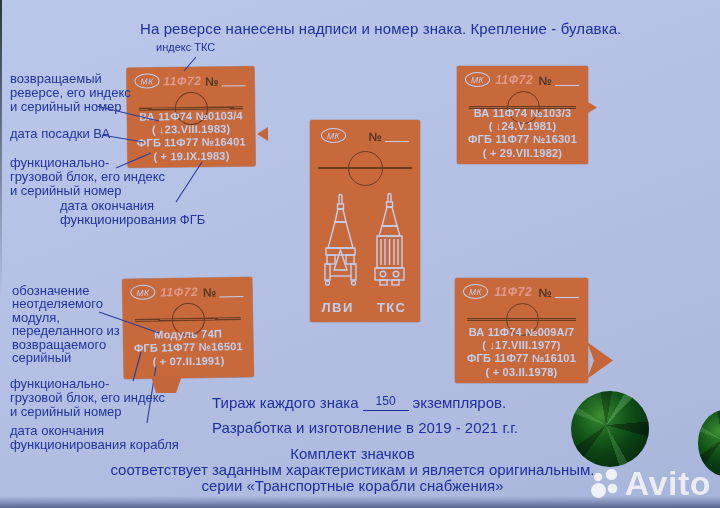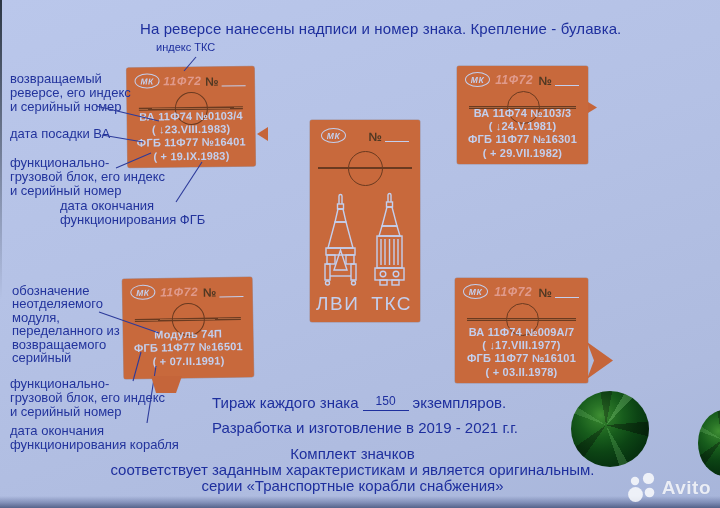--- a/index.html
+++ b/index.html
@@ -15,38 +15,38 @@
   .title{position:absolute;left:140px;top:20px;font-size:15px;color:#1e2f9e;letter-spacing:.1px;}
   .index-label{position:absolute;left:156px;top:41px;font-size:11px;color:#1e2f9e;}
 
   .overlay{position:absolute;inset:0;z-index:6;pointer-events:none;}
 
   
   .badge{position:absolute;background:#c8693c;border-radius:2px;z-index:2;
          box-shadow:0 0 0 .5px rgba(140,70,35,.4);}
   .b-head{display:flex;align-items:flex-start;justify-content:space-between;padding:6px 9px 0 8px;}
   .mk{min-width:23px;height:13px;border:1.4px solid #c3cfee;border-radius:50%;
-      color:#c3cfee;font-size:8.5px;font-weight:bold;font-style:italic;
+      color:#c3cfee;font-size:8.5px;font-weight:normal;font-style:italic;
       display:flex;align-items:center;justify-content:center;letter-spacing:.5px;}
   .b-index{color:#e09a8c;font-weight:bold;font-style:italic;font-size:12px;letter-spacing:.6px;margin-top:1px;}
   .b-no{display:flex;align-items:flex-end;margin-top:4px;}
   .no-sign{color:#503823;font-weight:bold;font-style:normal;font-size:12px;line-height:10px;}
   .no-line{display:inline-block;width:24px;height:8px;border-bottom:1.8px solid #c3cfee;margin-left:3px;}
   .emblem{position:absolute;left:0;right:0;top:24px;height:38px;}
   .em-bar{position:absolute;left:12px;right:12px;top:16px;height:3px;
       background:linear-gradient(to bottom,#6a3a20 34%,#a8633c 34% 66%,#6a3a20 66%);}
   .em-circle{position:absolute;left:50%;top:1px;width:31px;height:31px;margin-left:-16px;
       border:1.5px solid #6a3a20;border-radius:50%;}
   .b-lines{position:absolute;left:0;right:0;bottom:4px;text-align:center;color:#c3cfee;
       font-weight:bold;font-size:11px;line-height:13.3px;letter-spacing:.2px;white-space:nowrap;}
   .badge.c .emblem{top:30px;}
   .badge.c .em-circle{width:33px;height:33px;margin-left:-17px;}
   .ships{position:absolute;left:2px;top:72px;}
   .ship-labels{position:absolute;left:0;right:2px;bottom:7px;display:flex;justify-content:space-around;
-      color:#c3cfee;font-weight:normal;font-size:19px;letter-spacing:1.5px;}
+      color:#c3cfee;font-weight:bold;font-size:13px;letter-spacing:1.5px;}
 
   
   .ann{position:absolute;font-size:13px;line-height:14px;color:#22339c;z-index:4;}
   .ann.tight{line-height:13.4px;}
 
   
   .tirazh{position:absolute;left:212px;top:394px;font-size:15px;color:#1e2f9e;display:flex;align-items:center;}
   .tirazh .val{display:inline-block;font-size:12px;padding:0 13px 2px;margin:0 4px;
       border-bottom:1.6px solid #1e2f9e;}
   .develop{position:absolute;left:212px;top:419px;font-size:15px;color:#1e2f9e;}
@@ -57,21 +57,21 @@
   .gem{position:absolute;border-radius:50%;z-index:5;
       background:radial-gradient(circle at 38% 32%,#3f8f33 0%,#2a7527 14%,#175c1c 32%,#0c4414 52%,#073310 72%,#052708 100%);}
   .gem::after{content:"";position:absolute;inset:0;border-radius:50%;
       background:conic-gradient(from 30deg at 45% 45%,rgba(180,255,170,.22) 0 14deg,transparent 14deg 55deg,
         rgba(0,0,0,.35) 55deg 75deg,transparent 75deg 120deg,rgba(160,255,150,.18) 120deg 132deg,
         transparent 132deg 185deg,rgba(0,0,0,.3) 185deg 205deg,transparent 205deg 260deg,
         rgba(180,255,170,.15) 260deg 272deg,transparent 272deg 320deg,rgba(0,0,0,.28) 320deg 340deg,transparent 340deg);}
   .gem.main{left:571px;top:391px;width:78px;height:76px;}
   .gem.partial{left:698px;top:410px;width:54px;height:66px;}
   .wm{position:absolute;right:9px;bottom:5px;display:flex;align-items:center;gap:4px;z-index:10;}
-  .wm-text{font-size:19px;font-weight:bold;color:rgba(255,255,255,.8);letter-spacing:.5px;
+  .wm-text{font-size:34px;font-weight:bold;color:rgba(255,255,255,.8);letter-spacing:.5px;
       text-shadow:0 0 1px rgba(120,135,175,.4);}
 </style>
 </head>
 <body>
 
 <div class="photo">
   <div class="card">
 
     <div class="title">На реверсе нанесены надписи и номер знака. Крепление - булавка.</div>
     <div class="index-label">индекс ТКС</div>

